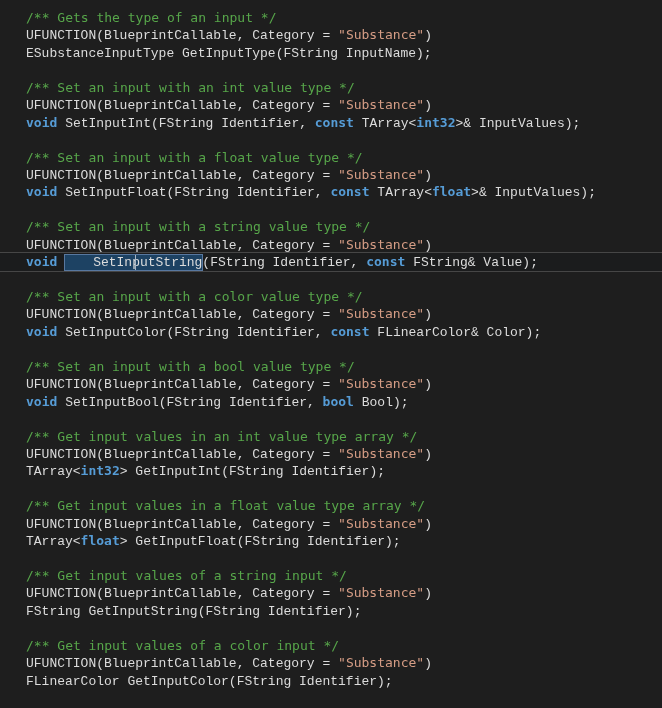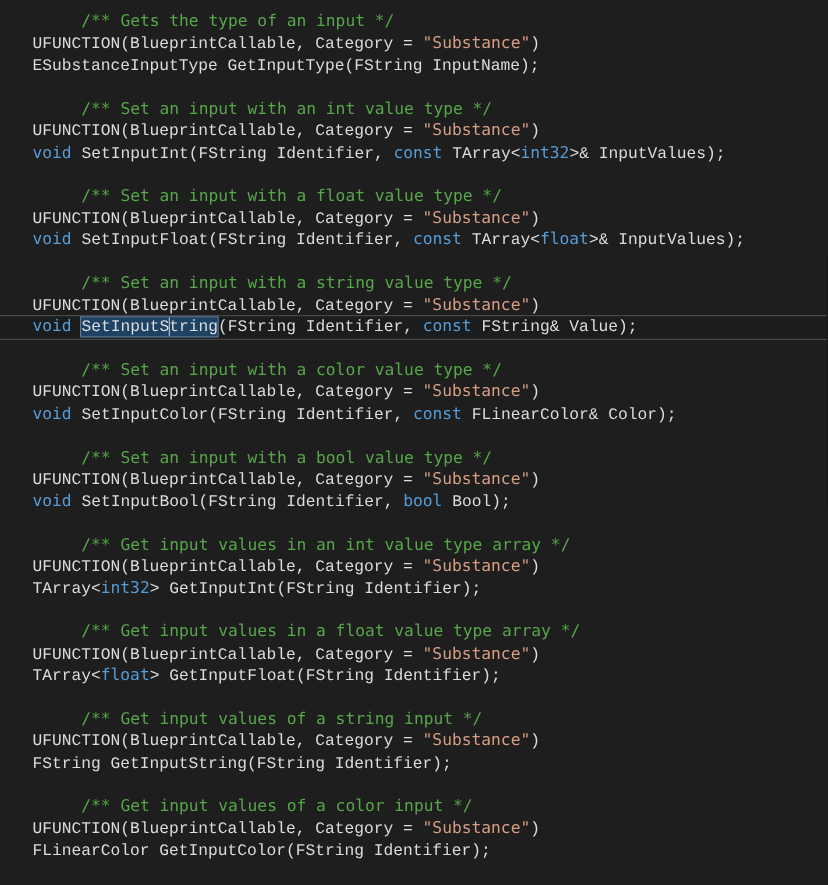--- a/index.html
+++ b/index.html
@@ -25,29 +25,30 @@
     height: 17.45px;
     line-height: 17.45px;
   }
   .line.current {
     border-top: 1px solid var(--current-line-border, #464646);
     border-bottom: 1px solid var(--current-line-border, #464646);
     background: var(--current-line-bg, #1b1c1d);
     margin: -1px 0 -1px -26px;
     padding-left: 26px;
   }
-  .tk-c { color: var(--comment, #57a64a); margin-left: 39px; }
-  .tk-k { color: var(--keyword, #569cd6); }
+  .tk-c { color: var(--comment, #57a64a); }
+  .tk-k { color: var(--keyword, #569cd6); font-weight: bold; }
   .tk-p { color: var(--plain, #dcdcdc); font-family: Liberation Mono, monospace; }
   .tk-s { color: var(--string, #d69d85); }
   .sel {
     position: relative;
     background: var(--selection-bg, #1d4263);
     outline: 1px solid var(--selection-border, #5878a0);
     outline-offset: 0;
+    padding-left: 28px;
   }
   .caret {
     position: absolute;
     top: 0;
     bottom: 0;
     width: 1px;
     background: var(--caret, #a8b6c4);
   }
 </style>
 </head>

